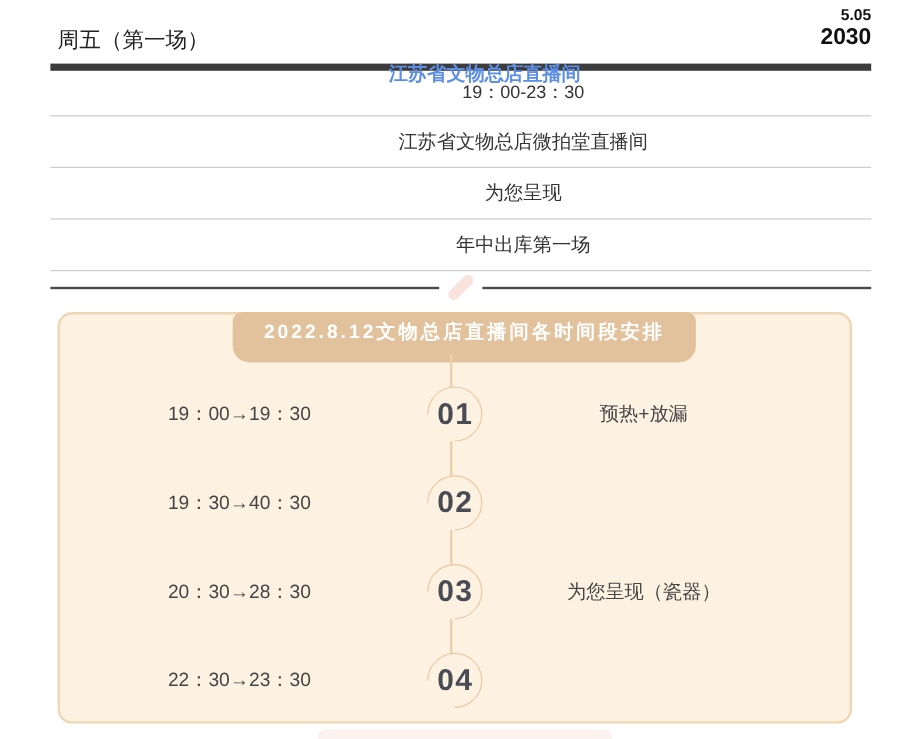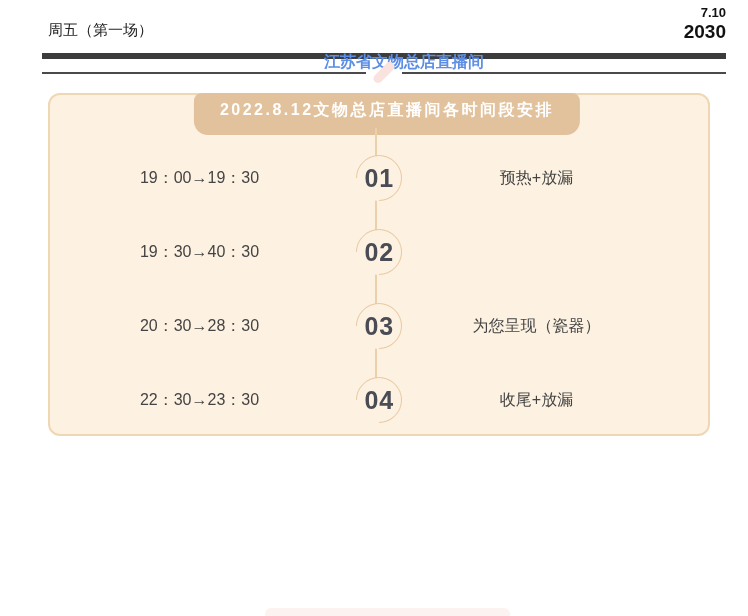--- a/index.html
+++ b/index.html
@@ -2,21 +2,21 @@
 <html><head>
 <meta charset="utf-8">
 <style>
   * { margin:0; padding:0; box-sizing:border-box; }
   html,body { width:748px; height:616px; background:#ffffff; overflow:hidden;
               font-family:"Liberation Sans","DejaVu Sans",sans-serif; color:#333; }
   .page { position:relative; width:748px; height:616px; }
 
   
   .top { position:relative; height:53px; }
-  .top-left { position:absolute; left:48px; top:21px; font-size:15px; color:#222;font-family:Liberation Serif, serif; }
+  .top-left { position:absolute; left:48px; top:21px; font-size:18px; color:#222;font-family:Liberation Serif, serif; }
   .top-title { position:absolute; left:50%; top:20px; transform:translateX(calc(-50% + 30px));
                font-size:16px; font-weight:bold; color:#5c8ee6; white-space:nowrap;margin-top:32px; }
   .top-date { position:absolute; right:22px; top:6px; text-align:right; color:#111; line-height:1.15; }
   .top-date .d1 { font-size:13px; font-weight:bold; }
   .top-date .d2 { font-size:19px; font-weight:bold; }
 
   .rule-thick { margin-left:42px; width:684px; height:6px; background:#3c3c3c; }
 
   
   .intro { margin:0 22px 0 42px; width:684px; }
@@ -56,26 +56,40 @@
 </style>
 </head>
 <body>
 
 <div class="page">
 
   <div class="top">
     <div class="top-left">周五（第一场）</div>
     <div class="top-title">江苏省文物总店直播间</div>
     <div class="top-date">
-      <div class="d1">7.10</div>
+      <div class="d1">5.05</div>
       <div class="d2">2030</div>
     </div>
   </div>
   <div class="rule-thick"></div>
 
+  <div class="intro">
+    <div class="intro-row r1">
+      <span class="txt">19：00-23：30</span>
+    </div>
+    <div class="intro-row r2">
+      <span class="txt">江苏省文物总店微拍堂直播间</span>
+    </div>
+    <div class="intro-row r2">
+      <span class="txt">为您呈现</span>
+    </div>
+    <div class="intro-row r2">
+      <span class="txt">年中出库第一场</span>
+    </div>
+  </div>
 
   <div class="fancy-divider">
     <div class="seg"></div>
     <div class="slash"></div>
     <div class="seg"></div>
   </div>
 
   <div class="panel">
     <div class="badge">2022.8.12文物总店直播间各时间段安排</div>
     <div class="timeline-line"></div>
@@ -102,21 +116,20 @@
           <span class="num">03</span>
         </div>
         <div class="cell-label">为您呈现（瓷器）</div>
       </div>
 
       <div class="row">
         <div class="cell-time">22：30→23：30</div>
         <div class="num-ring">
           <span class="num">04</span>
         </div>
-        <div class="cell-label">收尾+放漏</div>
       </div>
 
     </div>
   </div>
 
   <div class="pink-peek"></div>
 
 </div>
 
 </body></html>

